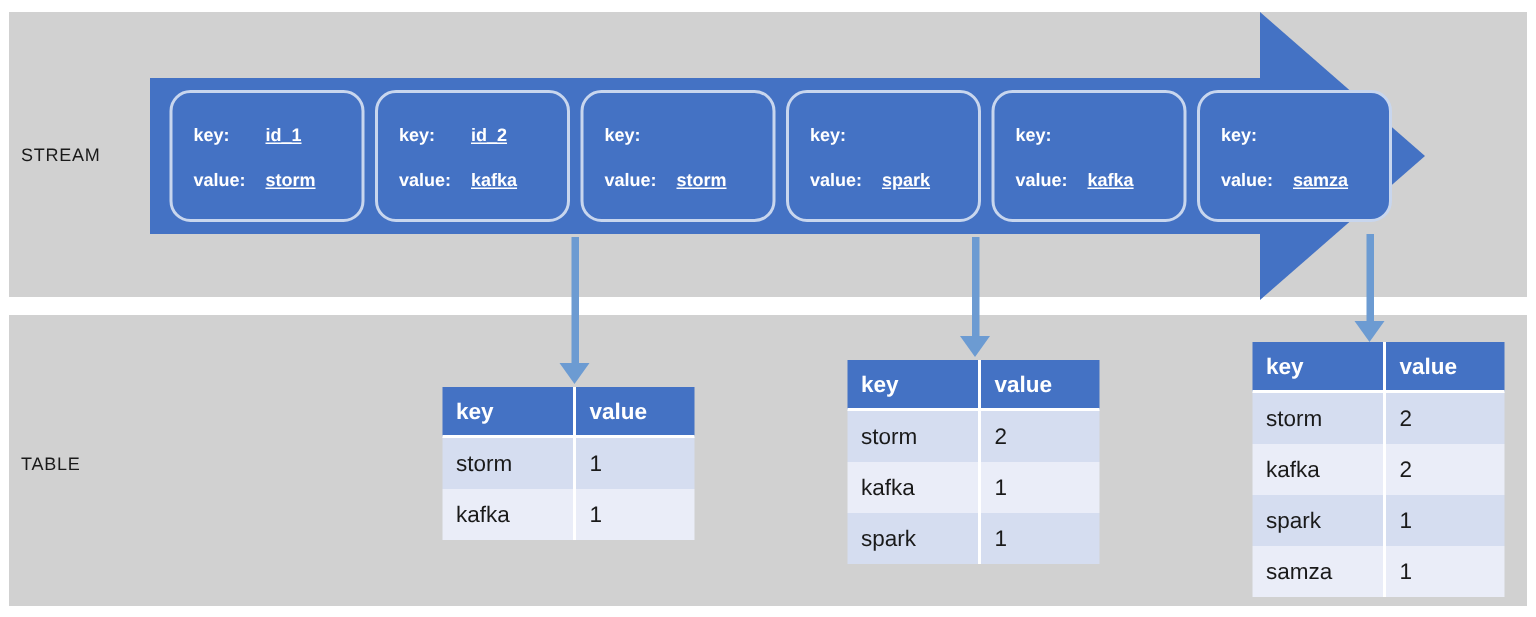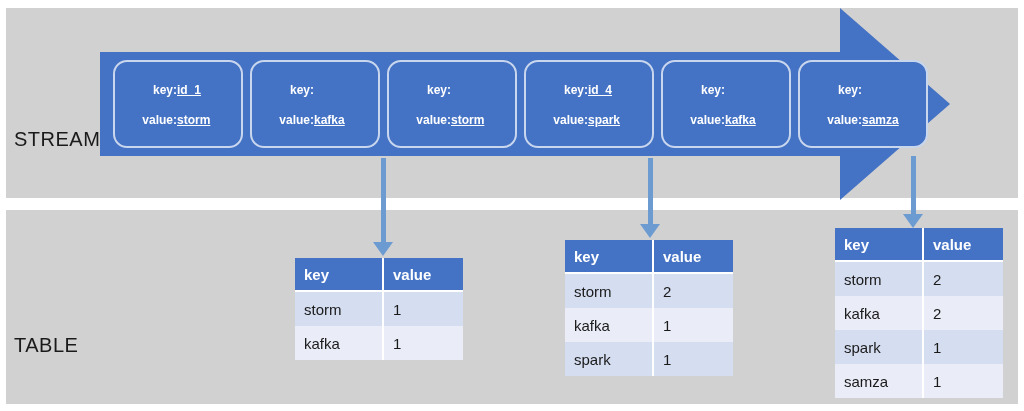--- a/index.html
+++ b/index.html
@@ -5,22 +5,22 @@
   html,body{margin:0;padding:0;background:#ffffff;}
   .canvas{
     position:relative;width:1024px;height:411px;overflow:hidden;
     font-family:"Liberation Sans","DejaVu Sans",sans-serif;
     background:#ffffff;
   }
   .band{position:absolute;left:6px;width:1012px;background:var(--band-gray,#d1d1d1);}
   .band-top{top:8px;height:190px;}
   .band-bottom{top:210px;height:194px;}
   .side-label{
-    position:absolute;left:14px;font-size:20px;color:var(--text-dark,#1a1a1a);
-    letter-spacing:0.5px;font-weight:400;margin-top:32px;
+    position:absolute;left:14px;font-size:12px;color:var(--text-dark,#1a1a1a);
+    letter-spacing:0.5px;font-weight:400;
   }
   .stream-label{top:96px;}
   .table-label{top:302px;}
 
   
   .arrow-shaft{position:absolute;left:100px;top:52px;width:740px;height:104px;background:var(--arrow-blue,#4472c4);}
   .arrow-head{
     position:absolute;left:840px;top:8px;width:0;height:0;
     border-top:96px solid transparent;border-bottom:96px solid transparent;
     border-left:110px solid var(--arrow-blue,#4472c4);
@@ -28,21 +28,21 @@
 
   
   .record{
     position:absolute;top:60px;width:130px;height:88px;box-sizing:border-box;
     background:var(--arrow-blue,#4472c4);
     border:2px solid var(--record-border,#c8d6ee);
     border-radius:14px;color:var(--text-white,#ffffff);
     padding:13px 0 0 14px;
   }
   .rline{display:flex;height:30px;line-height:30px;font-size:12px;font-weight:700;}
-  .rlabel{width:48px;text-align:right;}
+  .rlabel{width:48px;}
   .rval{flex:1;text-decoration:underline;}
 
   
   .dshaft{position:absolute;width:5px;background:var(--down-arrow-blue,#6c9bd2);}
   .dhead{
     position:absolute;width:0;height:0;
     border-left:10px solid transparent;border-right:10px solid transparent;
     border-top:14px solid var(--down-arrow-blue,#6c9bd2);
   }
 
@@ -83,39 +83,39 @@
         <span class="rval">id_1</span>
       </div>
     <div class="rline">
         <span class="rlabel">value:</span>
         <span class="rval">storm</span>
       </div>
   </div>
   <div class="record" style="left:250px">
     <div class="rline">
         <span class="rlabel">key:</span>
+        <span class="rval">id_2</span>
       </div>
     <div class="rline">
         <span class="rlabel">value:</span>
         <span class="rval">kafka</span>
       </div>
   </div>
   <div class="record" style="left:387px">
     <div class="rline">
         <span class="rlabel">key:</span>
       </div>
     <div class="rline">
         <span class="rlabel">value:</span>
         <span class="rval">storm</span>
       </div>
   </div>
   <div class="record" style="left:524px">
     <div class="rline">
         <span class="rlabel">key:</span>
-        <span class="rval">id_4</span>
       </div>
     <div class="rline">
         <span class="rlabel">value:</span>
         <span class="rval">spark</span>
       </div>
   </div>
   <div class="record" style="left:661px">
     <div class="rline">
         <span class="rlabel">key:</span>
       </div>

